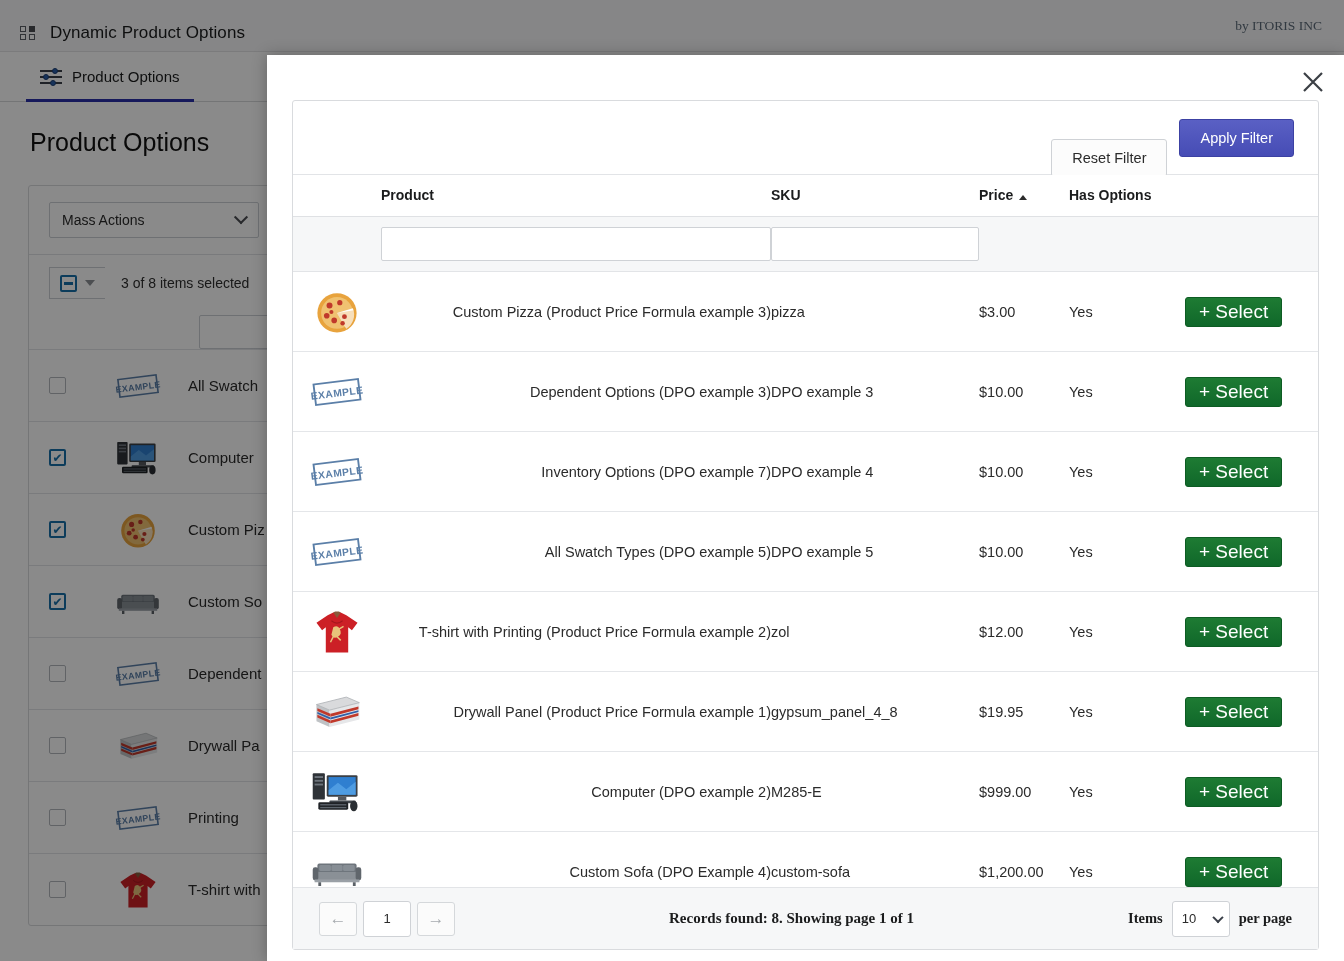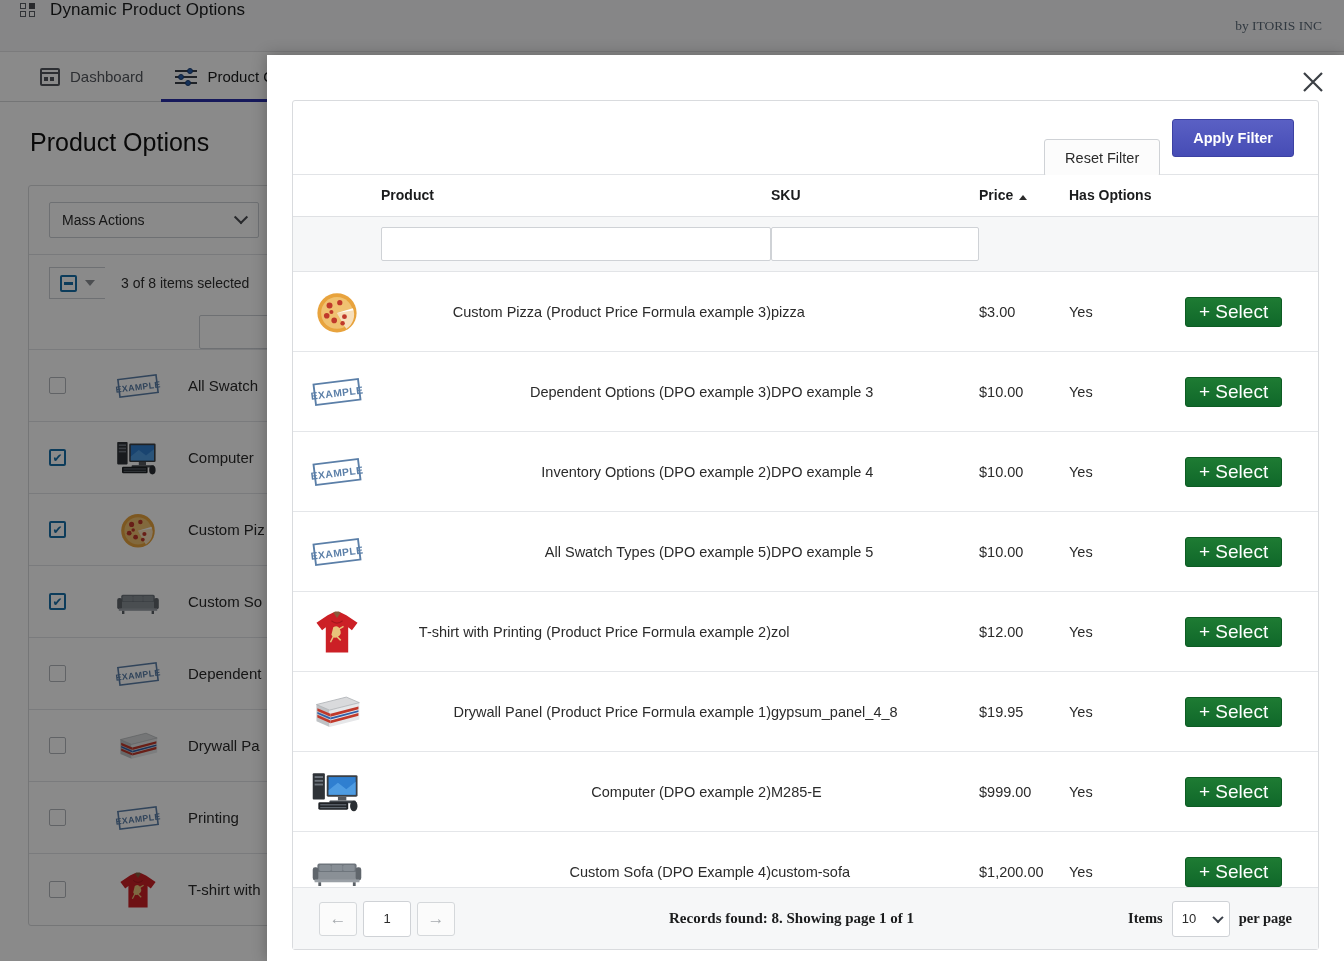--- a/index.html
+++ b/index.html
@@ -11,22 +11,22 @@
     background: #ffffff;
   }
 
   
   #app-root { position: absolute; inset: 0; background: #ffffff; }
 
   .app-header {
     height: 52px;
     background: #f7f8fa;
     border-bottom: 1px solid #e3e4e6;
-    display: flex; align-items: flex-start;
-    padding: 0 20px;
+    display: flex; align-items: flex-end;
+    padding: 8px 20px;
     position: relative;
   }
   .brand-wrap { display: flex; align-items: center; gap: 14px; }
   .grid-logo { width: 16px; height: 14px; position: relative; }
   .grid-logo i {
     position: absolute; width: 6px; height: 6px;
     border: 1px solid #5b5f66; background: #fff; display: block;
   }
   .grid-logo i.a { left: 0; top: 0; }
   .grid-logo i.b { left: 9px; top: 0; background: #4a4d52; border-color: #4a4d52; }
@@ -136,21 +136,21 @@
     height: 74px; border-bottom: 1px solid #e2e4e7;
     display: flex; align-items: center; justify-content: flex-end; gap: 12px;
     padding-right: 24px;
   }
   .btn {
     height: 38px; padding: 0 20px; border-radius: 3px; font-size: 14.5px;
     display: inline-flex; align-items: center; justify-content: center; cursor: pointer;
     font-family: "Liberation Sans", sans-serif;
   }
   .btn-reset { background: #fcfcfc; border: 1px solid #cfd2d6; color: #2b2b2b; margin-top: 40px; }
-  .btn-apply { background: linear-gradient(#5a60c4,#464cb5); border: 1px solid #3c41a3; color: #fff; font-weight: bold; }
+  .btn-apply { background: linear-gradient(#5a60c4,#464cb5); border: 1px solid #3c41a3; color: #fff; }
 
   table.grid { width: 100%; border-collapse: collapse; table-layout: fixed; }
   table.grid th {
     font-size: 14px; color: #1b1c1d; text-align: left; font-weight: bold;
     padding: 12px 0 13px 0; border-bottom: 1px solid #dfe1e4; background: #fff;
   }
   .sort-asc { display:inline-block; width:0;height:0; margin-left:6px;
               border-left:4px solid transparent;border-right:4px solid transparent;border-bottom:5px solid #2b2b2b; }
   tr.filters td { background: #f6f7f8; border-bottom: 1px solid #e2e4e7; padding: 10px 0; }
   tr.filters input {
@@ -211,24 +211,20 @@
           <i class="b"></i>
           <i class="c"></i>
           <i class="d"></i>
       </span>
       <span class="app-title">Dynamic Product Options</span>
     </div>
     <span class="vendor">by ITORIS INC</span>
   </div>
 
   <div class="tabbar">
-    <div class="tab">
-      <span class="ico-dash"></span>
-      <span>Dashboard</span>
-    </div>
     <div class="tab active">
       <span class="ico-sliders">
         <span></span>
           <span></span>
           <span></span>
           <b></b>
           <b></b>
           <b></b>
       </span>
       <span>Product Options</span>
@@ -492,21 +488,21 @@
               <td>
                 <div class="cell-thumb">
                   <svg class="th" width="56" height="50" viewBox="0 0 60 52">
                     <g transform="rotate(-7 30 26)">
                       <rect x="6" y="15" width="48" height="22" fill="#ffffff" stroke="#5b7fa8" stroke-width="2"></rect>
                       <text x="30" y="31" font-family="Liberation Sans, sans-serif" font-size="11" font-weight="bold" fill="#5b7fa8" text-anchor="middle" letter-spacing="0.5">EXAMPLE</text>
                     </g>
                   </svg>
                 </div>
               </td>
-              <td class="cell-name">Inventory Options (DPO example 2)</td>
+              <td class="cell-name">Inventory Options (DPO example 7)</td>
               <td class="cell-sku">DPO example 4</td>
               <td class="cell-price">$10.00</td>
               <td class="cell-has">Yes</td>
               <td><span class="btn-select">+ Select</span></td>
             </tr>
             <tr class="prow">
               <td>
                 <div class="cell-thumb">
                   <svg class="th" width="56" height="50" viewBox="0 0 60 52">
                     <g transform="rotate(-7 30 26)">

